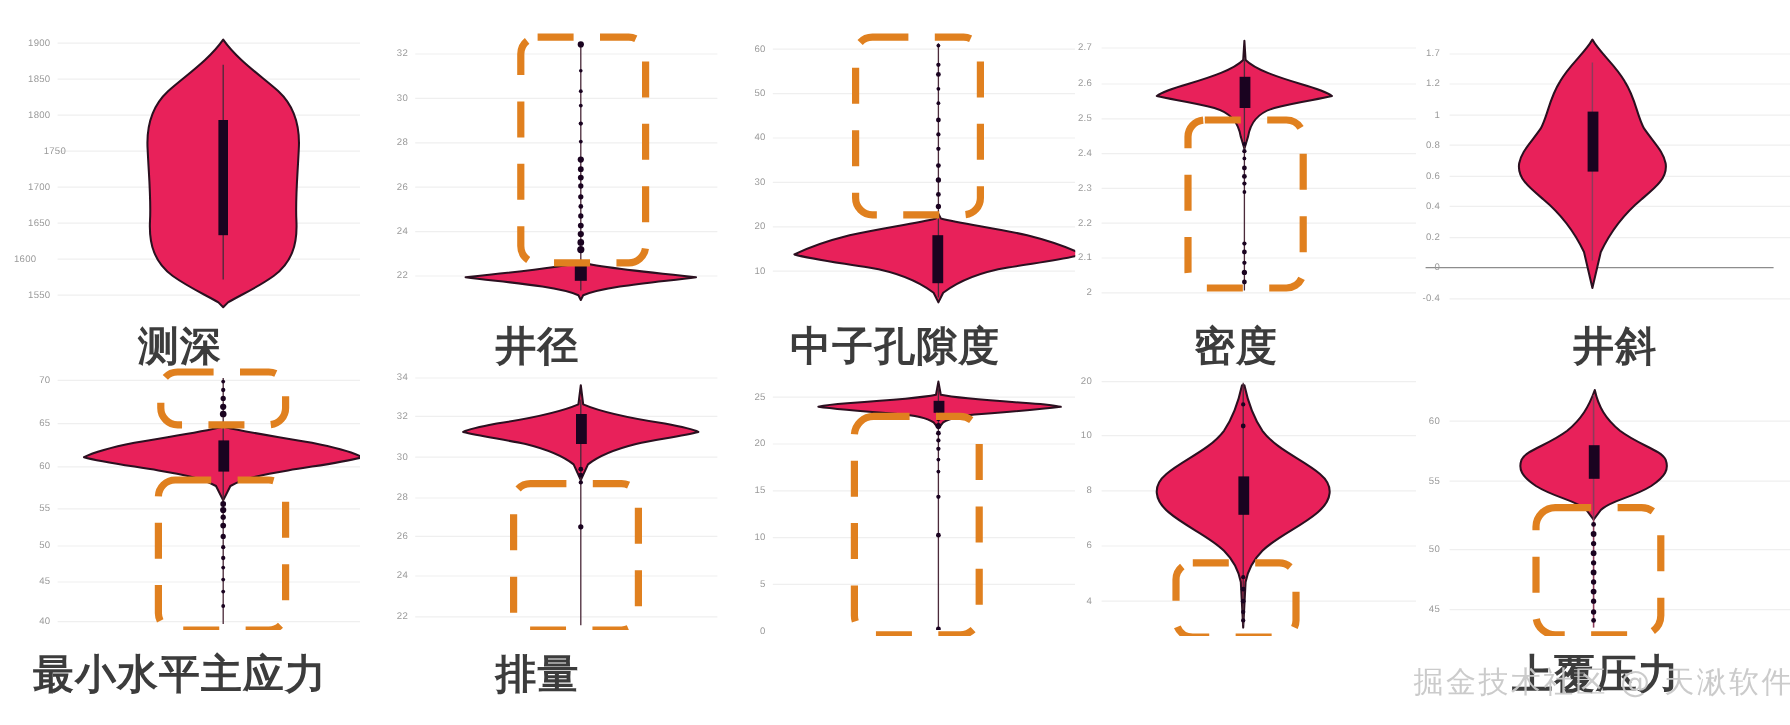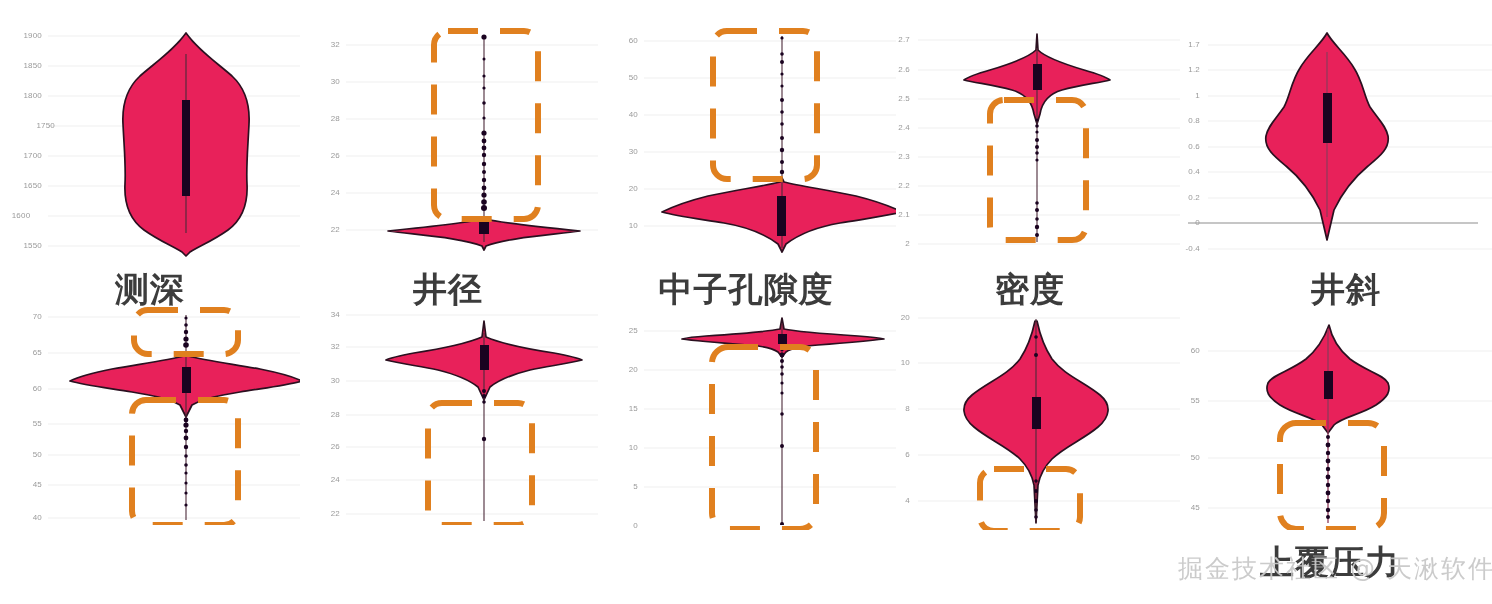--- a/index.html
+++ b/index.html
@@ -305,20 +305,21 @@
         <rect x="182" y="62" width="9" height="26" fill="#1a0320"></rect>
       </svg>
     </div>
     <div class="ticklabel" style="left:0px;top:12px;width:42px;">70</div>
     <div class="ticklabel" style="left:0px;top:48px;width:42px;">65</div>
     <div class="ticklabel" style="left:0px;top:84px;width:42px;">60</div>
     <div class="ticklabel" style="left:0px;top:119px;width:42px;">55</div>
     <div class="ticklabel" style="left:0px;top:150px;width:42px;">50</div>
     <div class="ticklabel" style="left:0px;top:180px;width:42px;">45</div>
     <div class="ticklabel" style="left:0px;top:213px;width:42px;">40</div>
+    <div class="ptitle" style="left:0px;top:240px;">最小水平主应力</div>
     <svg class="hl" width="300" height="220" viewBox="0 0 300 220" style="position:absolute;left:0;top:0;pointer-events:none;">
       <rect x="134" y="5" width="104" height="44" rx="14" ry="14" fill="none" stroke="#E0801F" stroke-width="6" stroke-dasharray="30 22" stroke-linecap="butt"></rect>
       <rect x="132" y="95" width="106" height="125" rx="14" ry="14" fill="none" stroke="#E0801F" stroke-width="6" stroke-dasharray="30 22" stroke-linecap="butt"></rect>
     </svg>
   </div>
 
   <div class="panel" style="left:298px;top:305px;width:300px;height:220px;">
     <div class="plotwrap">
       <svg width="300" height="220" viewBox="0 0 300 220">
         <g stroke="#efefef" stroke-width="1">
@@ -345,20 +346,21 @@
         <rect x="182" y="40" width="9" height="25" fill="#1a0320"></rect>
       </svg>
     </div>
     <div class="ticklabel" style="left:0px;top:10px;width:42px;">34</div>
     <div class="ticklabel" style="left:0px;top:42px;width:42px;">32</div>
     <div class="ticklabel" style="left:0px;top:76px;width:42px;">30</div>
     <div class="ticklabel" style="left:0px;top:110px;width:42px;">28</div>
     <div class="ticklabel" style="left:0px;top:142px;width:42px;">26</div>
     <div class="ticklabel" style="left:0px;top:175px;width:42px;">24</div>
     <div class="ticklabel" style="left:0px;top:209px;width:42px;">22</div>
+    <div class="ptitle" style="left:0px;top:240px;">排量</div>
     <svg class="hl" width="300" height="220" viewBox="0 0 300 220" style="position:absolute;left:0;top:0;pointer-events:none;">
       <rect x="130" y="98" width="104" height="122" rx="14" ry="14" fill="none" stroke="#E0801F" stroke-width="6" stroke-dasharray="30 22" stroke-linecap="butt"></rect>
     </svg>
   </div>
 
   <div class="panel" style="left:596px;top:305px;width:300px;height:220px;">
     <div class="plotwrap">
       <svg width="300" height="220" viewBox="0 0 300 220">
         <g stroke="#efefef" stroke-width="1">
           <line x1="48" y1="26" x2="300" y2="26"></line>

